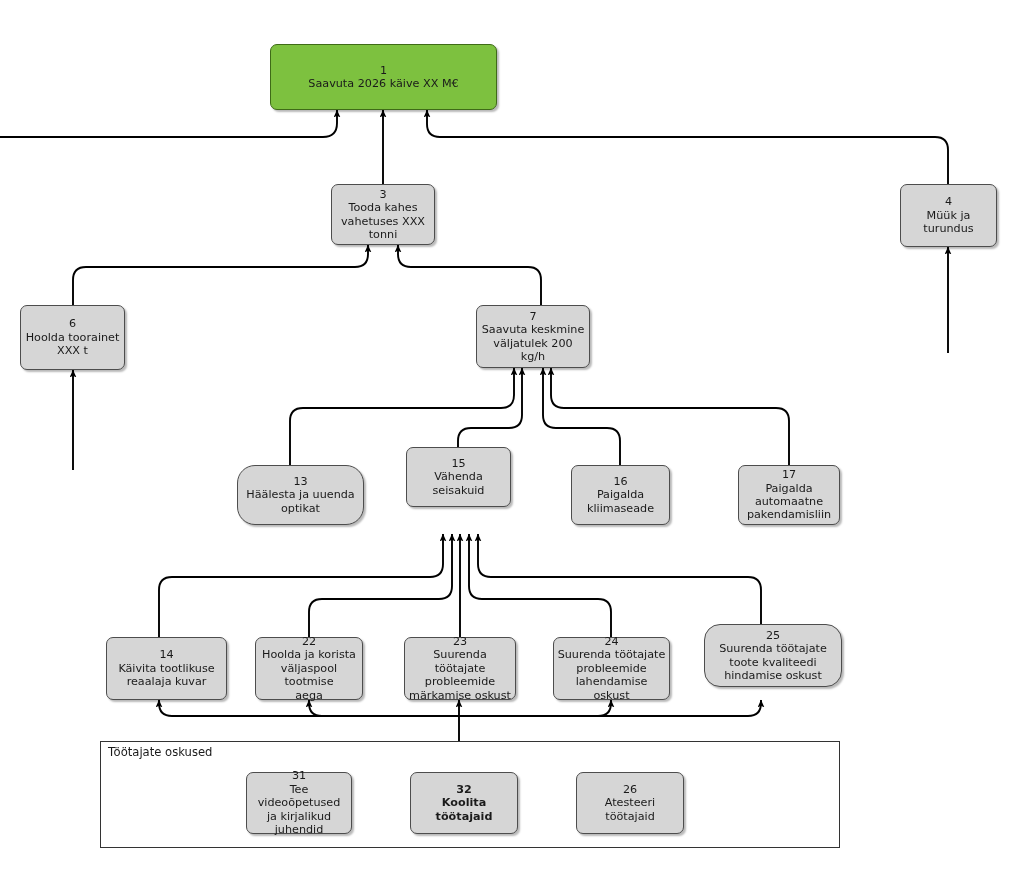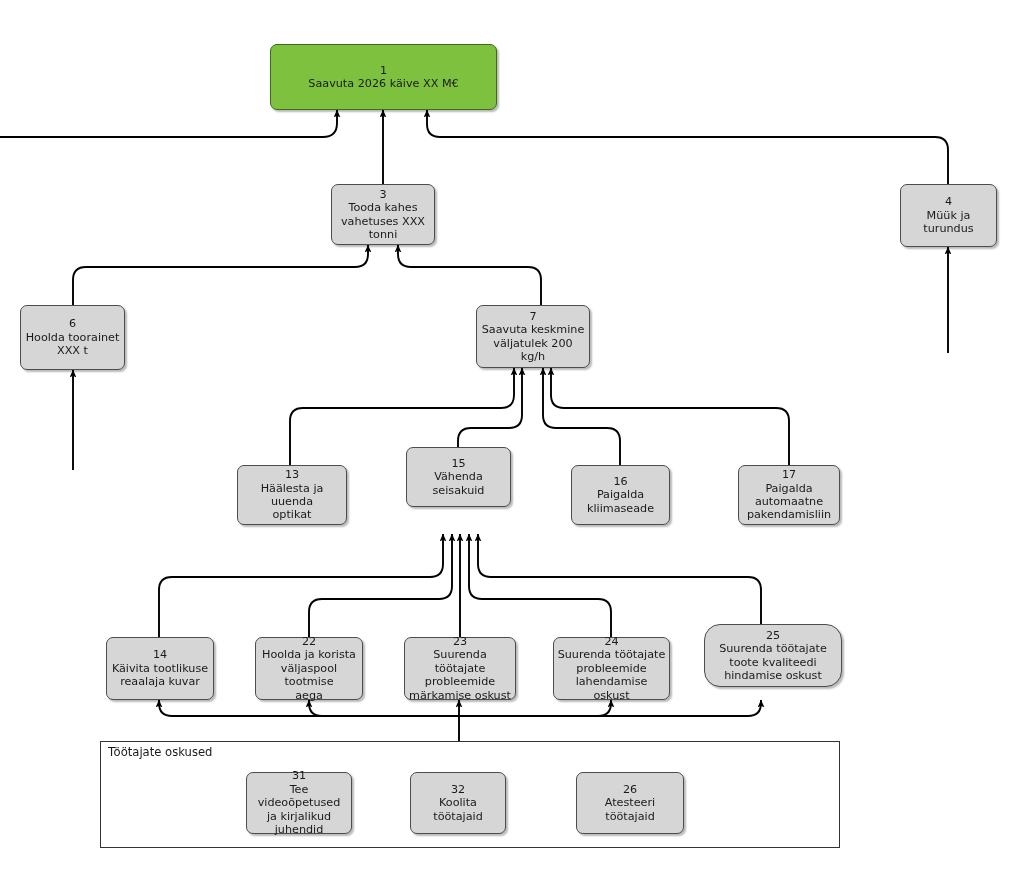--- a/index.html
+++ b/index.html
@@ -125,21 +125,21 @@
     <span class="lbl">Hoolda toorainet
 XXX t</span>
   </div>
 
   <div class="node" style="left:476px;top:305px;width:114px;height:63px;">
     <span class="num">7</span>
     <span class="lbl">Saavuta keskmine
 väljatulek 200  kg/h</span>
   </div>
 
-  <div class="node" style="left:237px;top:465px;width:110px;height:60px;">
+  <div class="node" style="left:237px;top:465px;width:127px;height:60px;border-radius:18px;">
     <span class="num">13</span>
     <span class="lbl">Häälesta ja uuenda
 optikat</span>
   </div>
 
   <div class="node" style="left:406px;top:447px;width:105px;height:60px;">
     <span class="num">15</span>
     <span class="lbl">Vähenda seisakuid</span>
   </div>
 
@@ -149,21 +149,21 @@
 kliimaseade</span>
   </div>
 
   <div class="node" style="left:738px;top:465px;width:102px;height:60px;">
     <span class="num">17</span>
     <span class="lbl">Paigalda
 automaatne
 pakendamisliin</span>
   </div>
 
-  <div class="node" style="left:106px;top:637px;width:108px;height:63px;">
+  <div class="node" style="left:106px;top:637px;width:121px;height:63px;">
     <span class="num">14</span>
     <span class="lbl">Käivita tootlikuse
 reaalaja kuvar</span>
   </div>
 
   <div class="node" style="left:255px;top:637px;width:108px;height:63px;">
     <span class="num">22</span>
     <span class="lbl">Hoolda ja korista
 väljaspool tootmise
 aega</span>
@@ -190,21 +190,21 @@
 hindamise oskust</span>
   </div>
 
   <div class="node" style="left:246px;top:772px;width:106px;height:62px;">
     <span class="num">31</span>
     <span class="lbl">Tee videoõpetused
 ja kirjalikud
 juhendid</span>
   </div>
 
-  <div class="node" style="left:410px;top:772px;width:96px;height:62px;">
+  <div class="node" style="left:410px;top:772px;width:108px;height:62px;font-weight:bold;">
     <span class="num">32</span>
     <span class="lbl">Koolita töötajaid</span>
   </div>
 
   <div class="node" style="left:576px;top:772px;width:108px;height:62px;">
     <span class="num">26</span>
     <span class="lbl">Atesteeri töötajaid</span>
   </div>
 
 </div>

